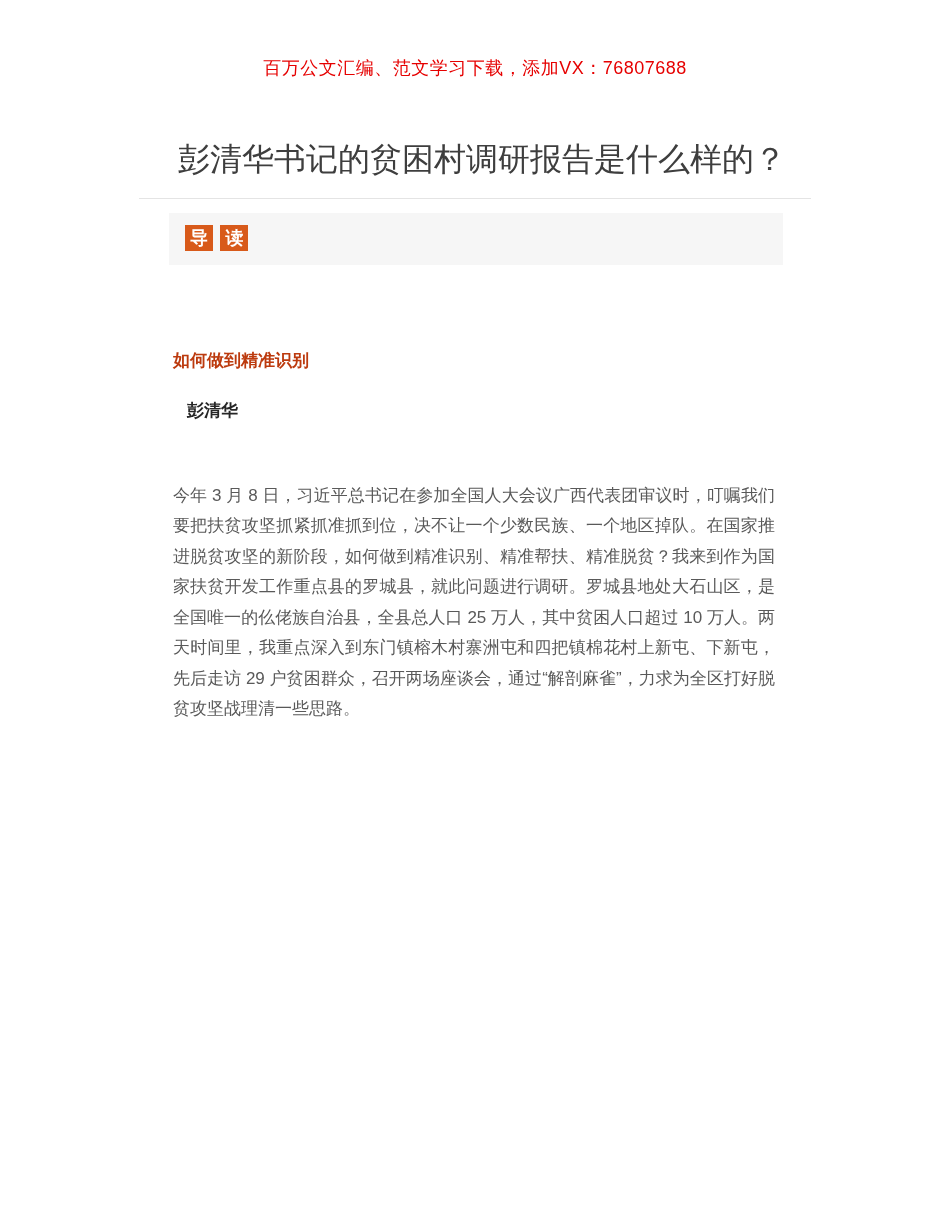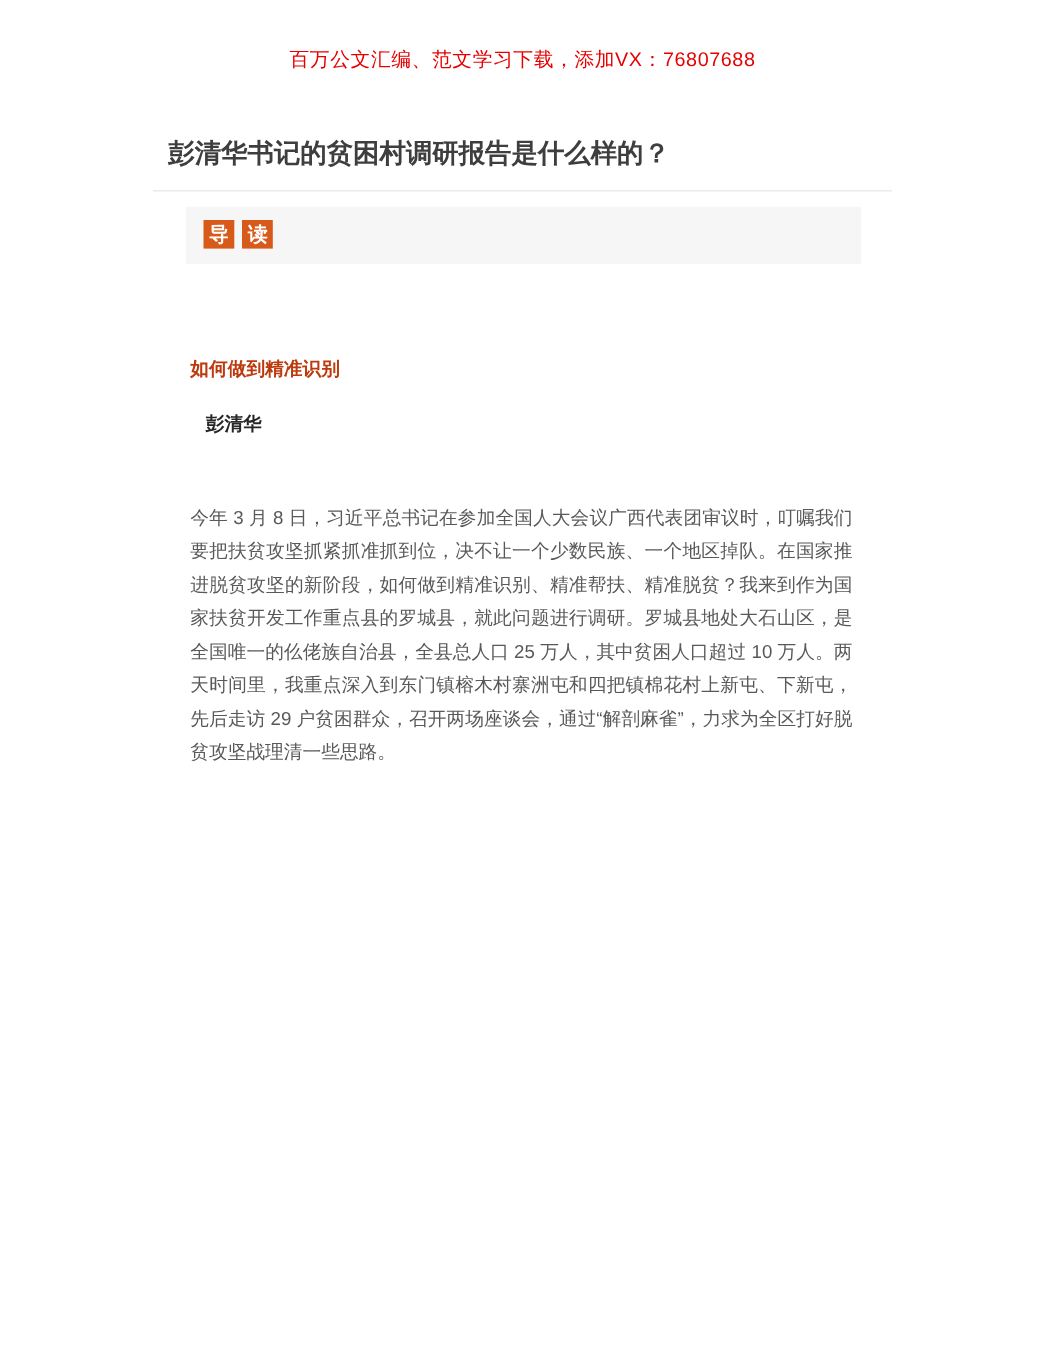--- a/index.html
+++ b/index.html
@@ -13,39 +13,40 @@
     --divider_gray: #e4e4e4;
   }
   * { box-sizing: border-box; }
   html, body { margin: 0; padding: 0; background: #ffffff; }
   .page {
     width: 884px;
     min-height: 1230px;
     margin: 0 auto;
     background: #ffffff;
     font-family: "Liberation Sans", "DejaVu Sans", sans-serif;
-    padding-top: 42px;
+    padding-top: 56px;
   }
   .top-notice {
     text-align: center;
     color: var(--notice_red, #e60000);
     font-size: 18px;
     font-weight: 400;
     letter-spacing: 0.5px;
   }
   .article-wrap {
     width: 672px;
     margin: 58px auto 0 auto;
   }
   .page-title {
-    font-size: 24px;
-    font-weight: 700;
+    font-size: 32px;
+    font-weight: 400;
     color: var(--title_gray, #3e3e3e);
     margin: 0 0 0 14px;
     line-height: 1.35;
+    text-align: center;
   }
   .title-divider {
     border: none;
     border-top: 1px solid var(--divider_gray, #e4e4e4);
     margin: 17px 0 14px 0;
     height: 0;
   }
   .intro-box {
     background: var(--box_gray, #f6f6f6);
     margin: 0 28px 0 30px;

